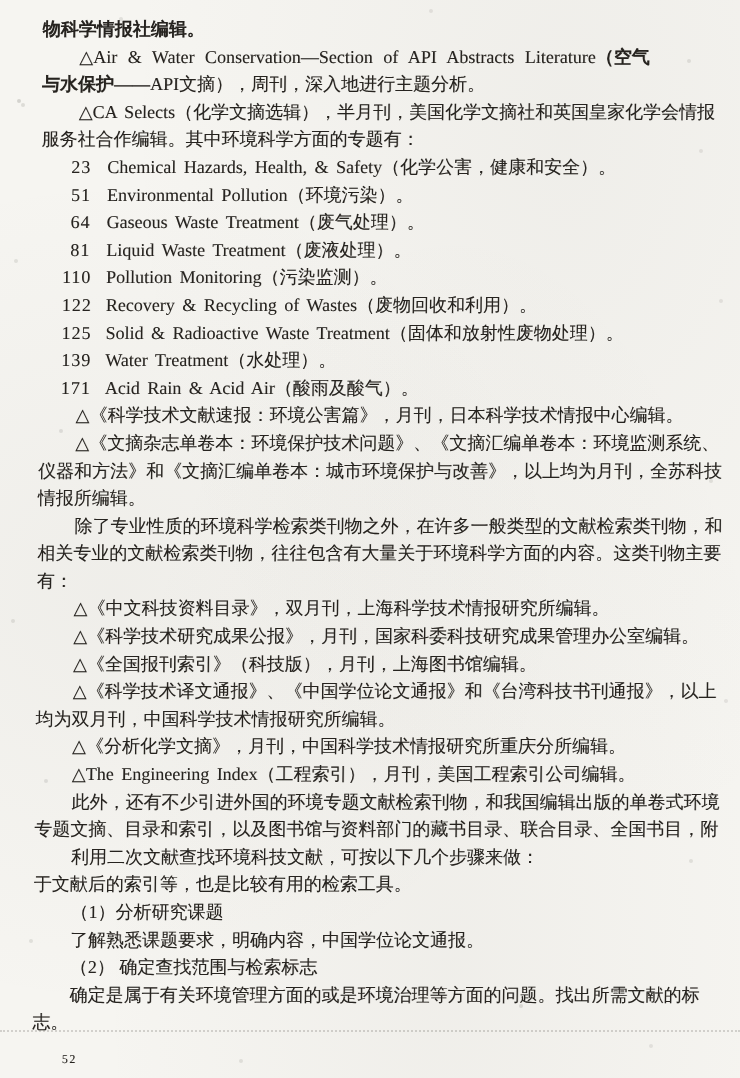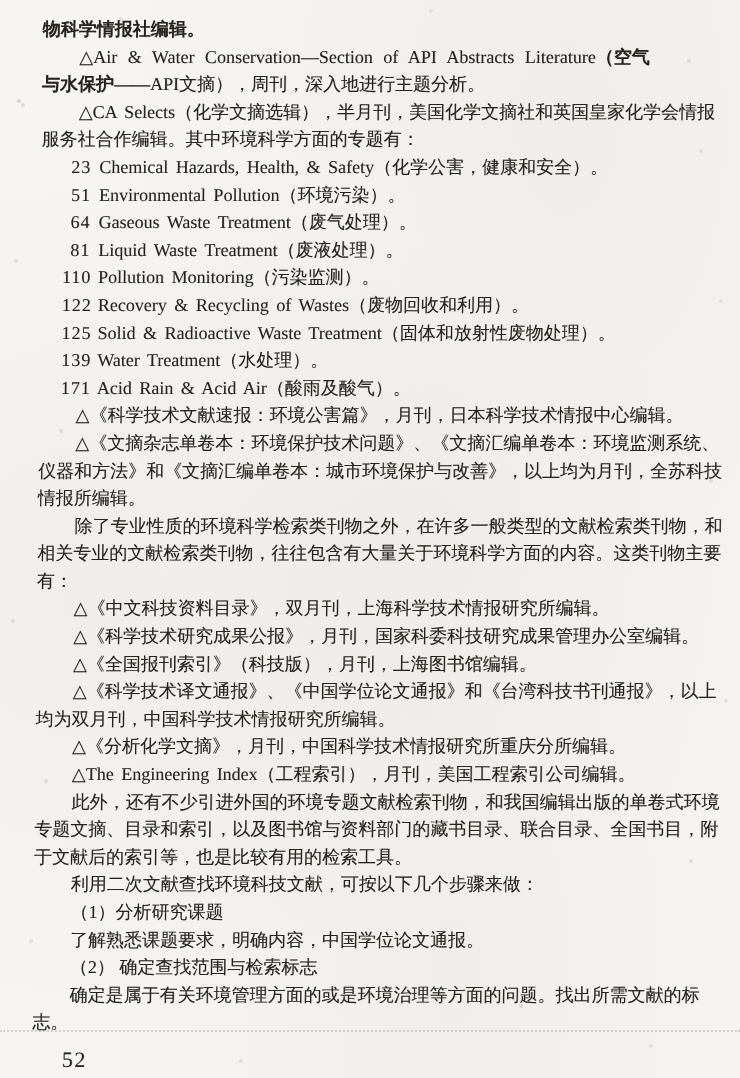--- a/index.html
+++ b/index.html
@@ -27,29 +27,29 @@
     transform-origin: 0 0;
     font-size: 18px;
     line-height: 27.6px;
     text-shadow: 0.4px 0.4px 0 rgba(35,32,28,0.28);
   }
   .line { white-space: nowrap; }
   .indent { text-indent: 37px; }
   .list { padding-left: 22px; }
   .num {
     display: inline-block; width: 28px; text-align: right;
-    margin-right: 8px; letter-spacing: 1px;
+    margin-right: 16px; letter-spacing: 1px;
   }
   .wide { word-spacing: 6px; }
   .wide2 { word-spacing: 3px; }
   .bold { font-weight: bold; }
   .page-num {
     margin-top: 9px;
     padding-left: 30px;
-    font-size: 22px;
+    font-size: 12px;
     letter-spacing: 1.5px;
   }
   .scan-streak {
     position: absolute; left: 0; top: 1030px; width: 740px; height: 0;
     border-top: 2px dotted rgba(50,46,40,0.18);
   }
   .speckles {
     position: absolute; top: 0; left: 0; width: 2px; height: 2px;
     border-radius: 50%; background: transparent;
     box-shadow:
@@ -109,22 +109,22 @@
     <div class="line">有：</div>
     <div class="line indent">△《中文科技资料目录》，双月刊，上海科学技术情报研究所编辑。</div>
     <div class="line indent">△《科学技术研究成果公报》，月刊，国家科委科技研究成果管理办公室编辑。</div>
     <div class="line indent">△《全国报刊索引》（科技版），月刊，上海图书馆编辑。</div>
     <div class="line indent">△《科学技术译文通报》、《中国学位论文通报》和《台湾科技书刊通报》，以上</div>
     <div class="line">均为双月刊，中国科学技术情报研究所编辑。</div>
     <div class="line indent">△《分析化学文摘》，月刊，中国科学技术情报研究所重庆分所编辑。</div>
     <div class="line indent wide2">△The Engineering Index（工程索引），月刊，美国工程索引公司编辑。</div>
     <div class="line indent">此外，还有不少引进外国的环境专题文献检索刊物，和我国编辑出版的单卷式环境</div>
     <div class="line">专题文摘、目录和索引，以及图书馆与资料部门的藏书目录、联合目录、全国书目，附</div>
+    <div class="line indent">利用二次文献查找环境科技文献，可按以下几个步骤来做：</div>
     <div class="line">于文献后的索引等，也是比较有用的检索工具。</div>
-    <div class="line indent">利用二次文献查找环境科技文献，可按以下几个步骤来做：</div>
     <div class="line indent">（1）分析研究课题</div>
     <div class="line indent">了解熟悉课题要求，明确内容，中国学位论文通报。</div>
     <div class="line indent">（2） 确定查找范围与检索标志</div>
     <div class="line indent">确定是属于有关环境管理方面的或是环境治理等方面的问题。找出所需文献的标</div>
     <div class="line">志。</div>
 
     <div class="page-num">52</div>
   </div>
 </div>
 

